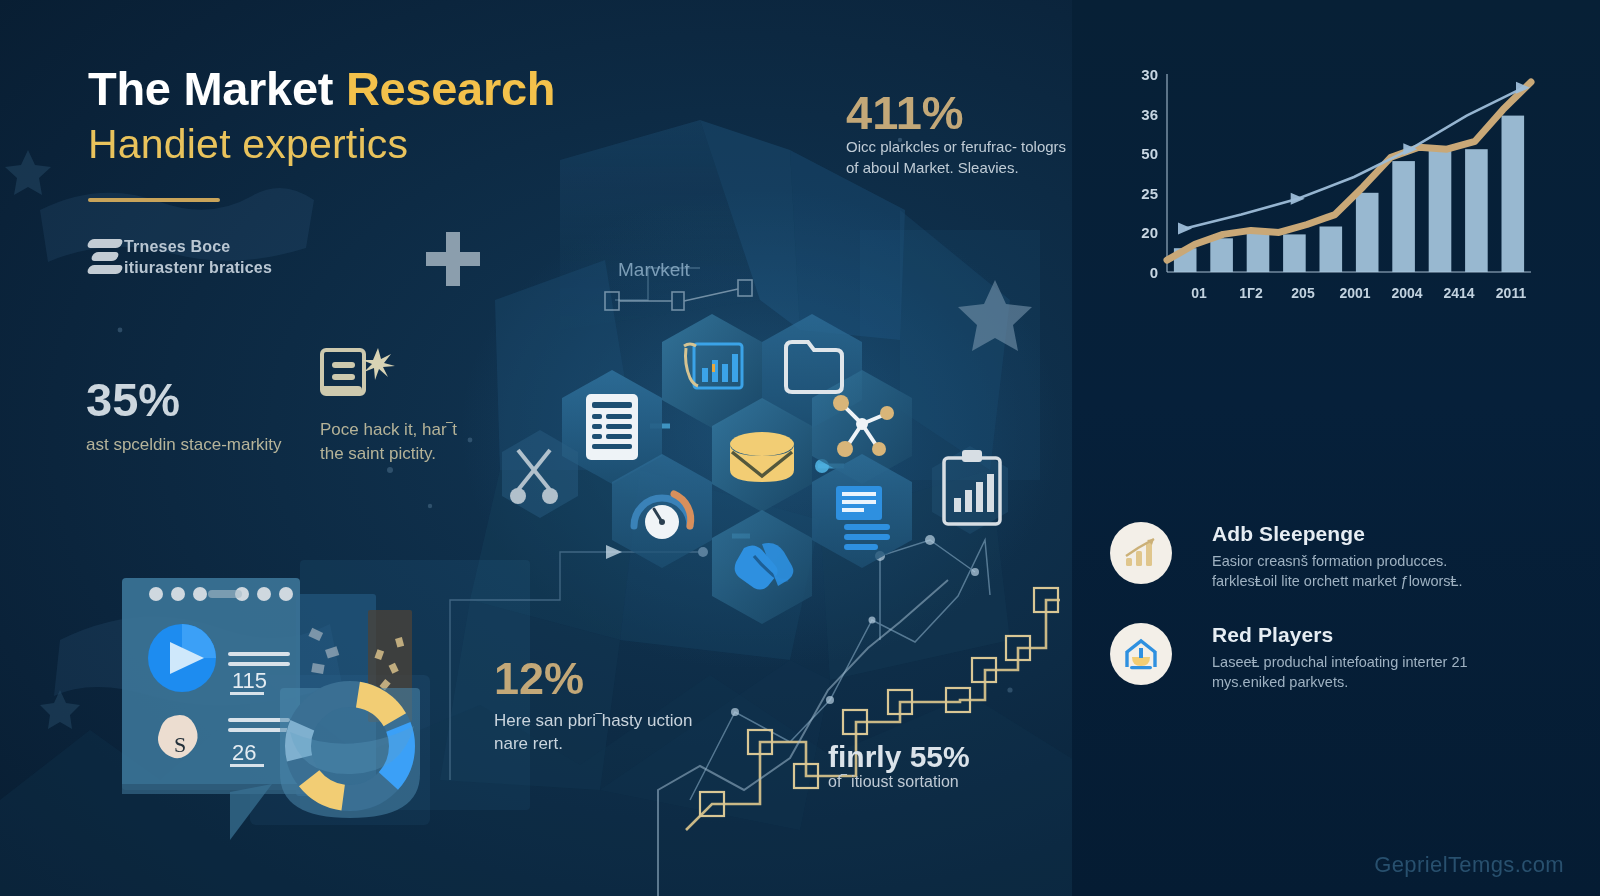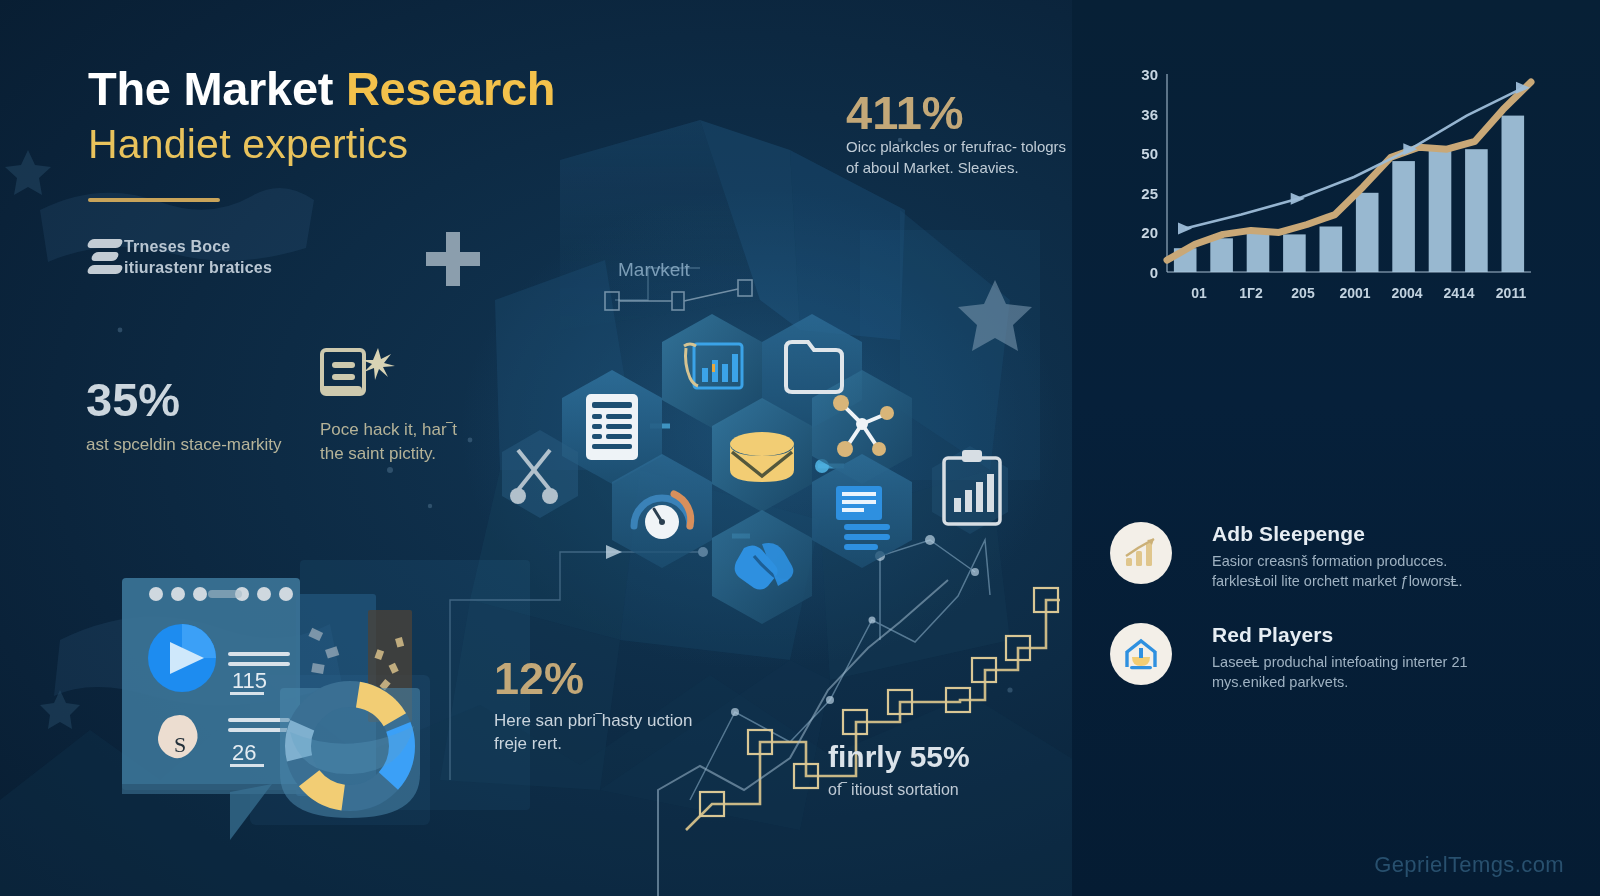--- a/index.html
+++ b/index.html
@@ -54,21 +54,21 @@
   .stat-411{ position:absolute; left:846px; top:89px; width:230px; }
   .stat-411 .stat-num{ font-size:47px; color:#c3a878; }
   .stat-411 .stat-desc{ font-size:15px; color:#c0ccd6; margin-top:0; line-height:1.42; }
 
   .stat-12{ position:absolute; left:494px; top:656px; width:210px; }
   .stat-12 .stat-num{ font-size:45px; color:#c3a878; }
   .stat-12 .stat-desc{ font-size:17px; color:#c9d4dd; margin-top:9px; line-height:1.34; }
 
   .stat-55{ position:absolute; left:828px; top:742px; width:240px; }
   .stat-55 .stat-num{ font-size:30px; color:#dbe3ea; font-weight:bold; line-height:1; }
-  .stat-55 .stat-desc{ font-size:16px; color:#bfcad5; margin-top:8px; }
+  .stat-55 .stat-desc{ font-size:16px; color:#bfcad5; margin-top:0; }
 
   
   .chart-wrap{ position:absolute; left:1127px; top:62px; width:412px; height:250px;font-weight:bold; }
   .panel-head{ position:absolute; left:1110px; top:360px; width:400px; }
   .panel-head h2{ font-size:25px; font-weight:bold; color:#e4ebf1; letter-spacing:.1px; }
   .panel-head p{ font-size:16px; color:#b7c5d2; line-height:1.42; margin-top:12px; }
 
   .feature-list{ position:absolute; left:1110px; top:522px; width:400px; }
   .feature{ display:flex; gap:40px; margin-bottom:32px; align-items:flex-start; }
   .feature-ico{ width:62px; height:62px; border-radius:50%; background:#f3efe8; flex:0 0 auto;
@@ -452,21 +452,21 @@
         <circle cx="250" cy="194" r="52" fill="none" stroke="#3ba0f7" stroke-width="26" stroke-dasharray="58 269" stroke-dashoffset="-62" transform="rotate(-90 250 194)"></circle>
         <circle cx="250" cy="194" r="52" fill="none" stroke="#f2cd74" stroke-width="26" stroke-dasharray="40 287" stroke-dashoffset="-170" transform="rotate(-90 250 194)"></circle>
         <circle cx="250" cy="194" r="52" fill="none" stroke="#7fb0cf" stroke-width="26" stroke-dasharray="34 293" stroke-dashoffset="-232" transform="rotate(-90 250 194)"></circle>
         <path d="M190 180 q60 26 124 -6 q-12 46 -62 48 q-52 2 -62 -42z" fill="#60a0c4" opacity=".30"></path>
       </g>
     </svg>
   </div>
 
   <div class="stat-12">
     <div class="stat-num">12%</div>
-    <div class="stat-desc">Here san pbri‾hasty uction freje rert.</div>
+    <div class="stat-desc">Here san pbri‾hasty uction nare rert.</div>
   </div>
 
   <div class="stat-55">
     <div class="stat-num">finrly 55%</div>
     <div class="stat-desc">of‾ itioust sortation</div>
   </div>
 
   <div class="chart-wrap">
     <svg id="chartSvg" width="412" height="250" viewBox="0 0 412 250">
         <line x1="40" y1="12" x2="404" y2="12" stroke="#2b5mad" stroke-width="1" opacity="0.35"></line>

